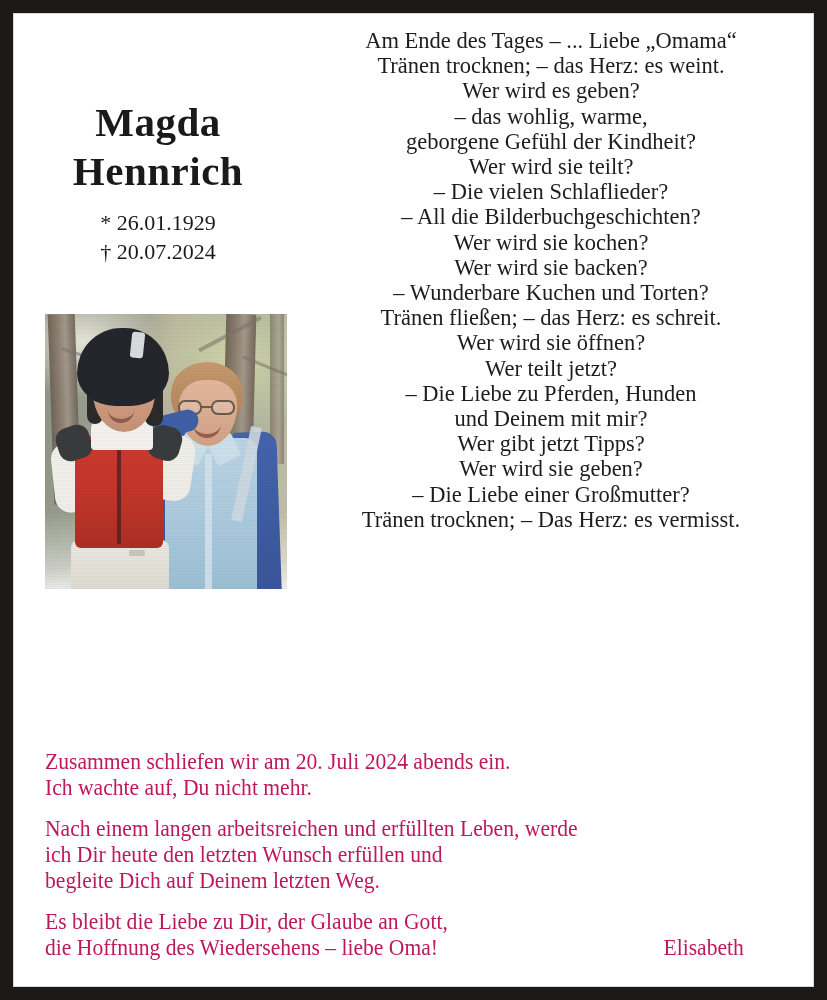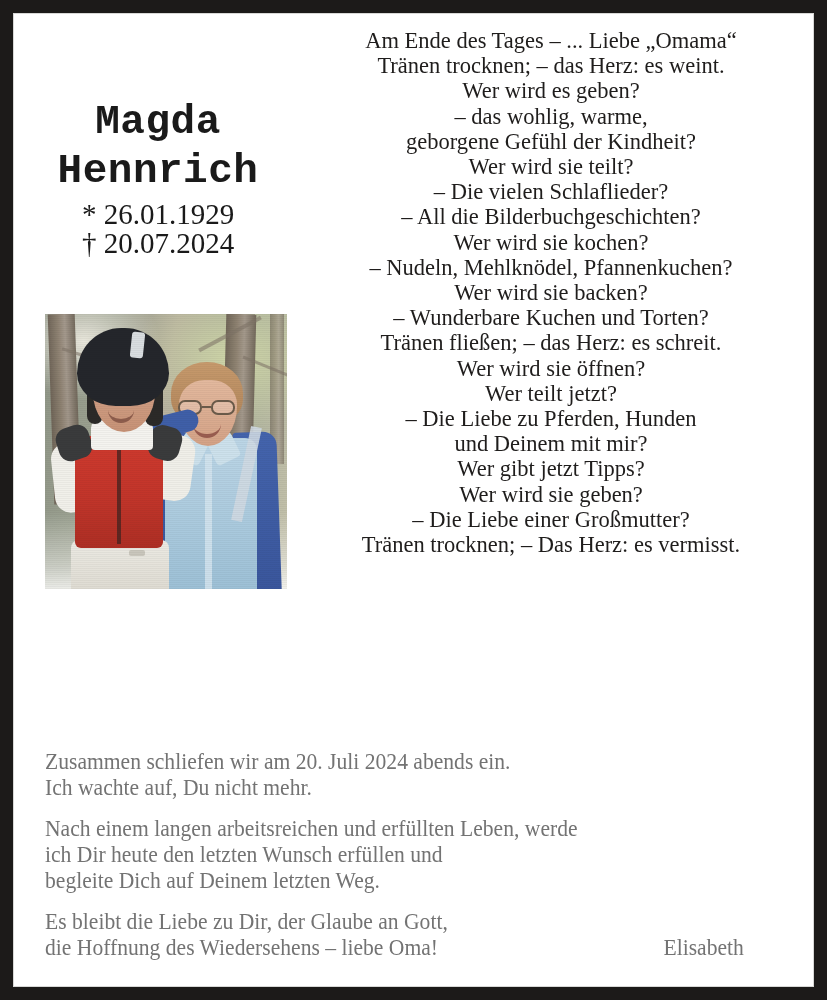--- a/index.html
+++ b/index.html
@@ -48,31 +48,31 @@
     height: 100%;
   }
   .name-block {
     position: absolute;
     left: 0;
     top: 84px;
     width: 288px;
     text-align: center;
   }
   .deceased-name {
-    font-family: Liberation Mono, monospace;
+    font-family: Liberation Serif, serif;
     font-weight: bold;
     font-size: 41px;
     line-height: 49px;
     letter-spacing: 0.5px;
     color: #1a1a1a;
     white-space: pre-line;
   }
   .dates {
-    margin-top: 4px;
-    font-size: 29px;
+    margin-top: 12px;
+    font-size: 22px;
     line-height: 29px;
     color: #1a1a1a;
     white-space: pre-line;
   }
 
   
   .photo-frame {
     position: absolute;
     left: 31px;
     top: 300px;
@@ -369,21 +369,21 @@
   .poem .line {
     white-space: nowrap;
   }
 
   
   .bottom {
     position: absolute;
     left: 31px;
     top: 735px;
     right: 22px;
-    color: #737373;
+    color: #be185d;
   }
   .para {
     font-family: "Liberation Serif", "DejaVu Serif", serif;
     font-size: 22.5px;
     line-height: 26px;
     margin-bottom: 15px;
     transform: scaleX(0.96);
     transform-origin: left center;
   }
   .para:last-child { margin-bottom: 0; }
@@ -469,21 +469,20 @@
       <div class="poem">
         <div class="line">Am Ende des Tages – ... Liebe „Omama“</div>
         <div class="line">Tränen trocknen; – das Herz: es weint.</div>
         <div class="line">Wer wird es geben?</div>
         <div class="line">– das wohlig, warme,</div>
         <div class="line">geborgene Gefühl der Kindheit?</div>
         <div class="line">Wer wird sie teilt?</div>
         <div class="line">– Die vielen Schlaflieder?</div>
         <div class="line">– All die Bilderbuchgeschichten?</div>
         <div class="line">Wer wird sie kochen?</div>
-        <div class="line">– Nudeln, Mehlknödel, Pfannenkuchen?</div>
         <div class="line">Wer wird sie backen?</div>
         <div class="line">– Wunderbare Kuchen und Torten?</div>
         <div class="line">Tränen fließen; – das Herz: es schreit.</div>
         <div class="line">Wer wird sie öffnen?</div>
         <div class="line">Wer teilt jetzt?</div>
         <div class="line">– Die Liebe zu Pferden, Hunden</div>
         <div class="line">und Deinem mit mir?</div>
         <div class="line">Wer gibt jetzt Tipps?</div>
         <div class="line">Wer wird sie geben?</div>
         <div class="line">– Die Liebe einer Großmutter?</div>

